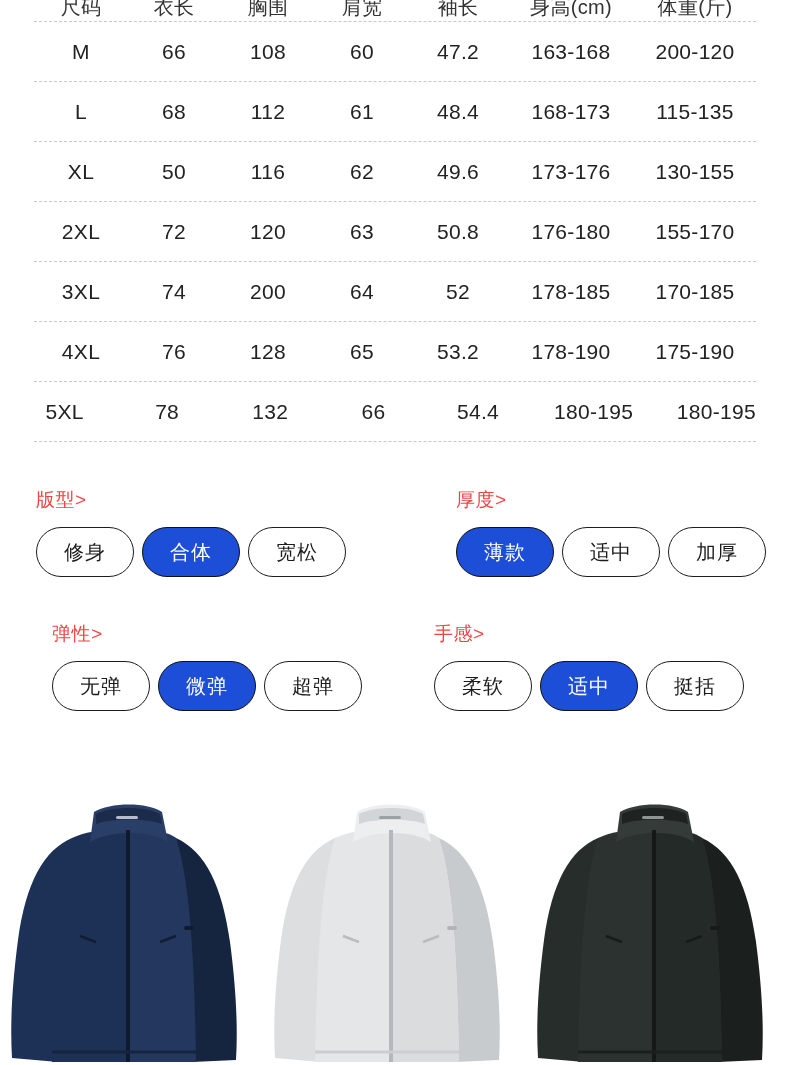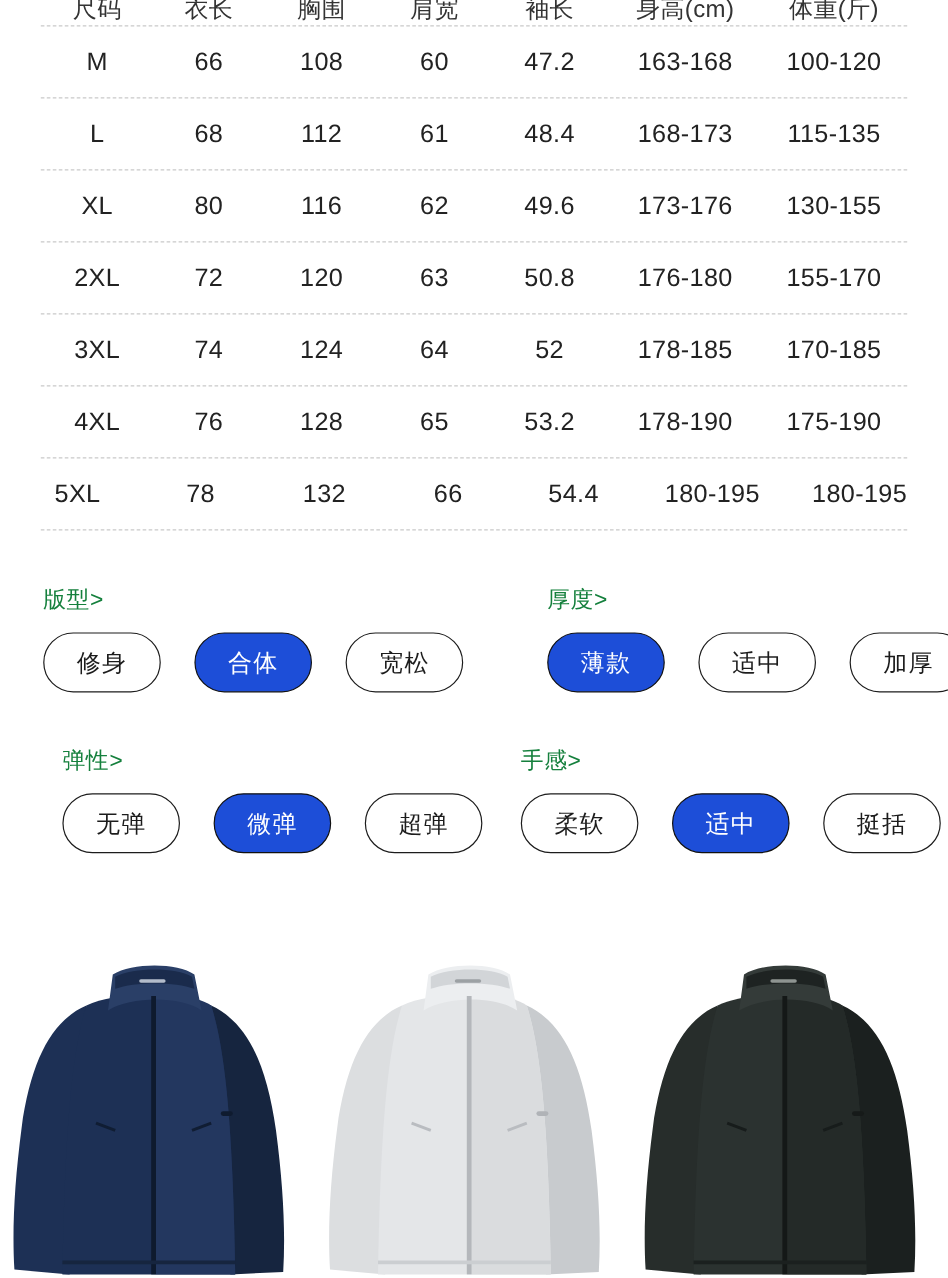--- a/index.html
+++ b/index.html
@@ -45,25 +45,25 @@
 
   
   .attrs {
     position: absolute;
     left: 36px; top: 487px;
     width: 722px;
   }
   .attr-block { position: absolute; }
   .attr-label {
     font-size: 19px;
-    color: #15803d;
+    color: #ef4444;
     margin-bottom: 14px;
     letter-spacing: 0.5px;
   }
-  .pills { display: flex; gap: 28px; }
+  .pills { display: flex; gap: 8px; }
   .pill {
     width: 98px; height: 50px;
     border: 1.6px solid #1c1c1c;
     border-radius: 25px;
     display: flex; align-items: center; justify-content: center;
     font-size: 20px;
     color: #1c1c1c;
     background: #ffffff;
     letter-spacing: 1px;
   }
@@ -109,57 +109,57 @@
       <div class="cell c6">体重(斤)</div>
     </div>
 
     <div class="row">
       <div class="cell c0">M</div>
       <div class="cell c1">66</div>
       <div class="cell c2">108</div>
       <div class="cell c3">60</div>
       <div class="cell c4">47.2</div>
       <div class="cell c5">163-168</div>
-      <div class="cell c6">100-120</div>
+      <div class="cell c6">200-120</div>
     </div>
 
     <div class="row">
       <div class="cell c0">L</div>
       <div class="cell c1">68</div>
       <div class="cell c2">112</div>
       <div class="cell c3">61</div>
       <div class="cell c4">48.4</div>
       <div class="cell c5">168-173</div>
       <div class="cell c6">115-135</div>
     </div>
 
     <div class="row">
       <div class="cell c0">XL</div>
-      <div class="cell c1">80</div>
+      <div class="cell c1">50</div>
       <div class="cell c2">116</div>
       <div class="cell c3">62</div>
       <div class="cell c4">49.6</div>
       <div class="cell c5">173-176</div>
       <div class="cell c6">130-155</div>
     </div>
 
     <div class="row">
       <div class="cell c0">2XL</div>
       <div class="cell c1">72</div>
       <div class="cell c2">120</div>
       <div class="cell c3">63</div>
       <div class="cell c4">50.8</div>
       <div class="cell c5">176-180</div>
       <div class="cell c6">155-170</div>
     </div>
 
     <div class="row">
       <div class="cell c0">3XL</div>
       <div class="cell c1">74</div>
-      <div class="cell c2">124</div>
+      <div class="cell c2">200</div>
       <div class="cell c3">64</div>
       <div class="cell c4">52</div>
       <div class="cell c5">178-185</div>
       <div class="cell c6">170-185</div>
     </div>
 
     <div class="row">
       <div class="cell c0">4XL</div>
       <div class="cell c1">76</div>
       <div class="cell c2">128</div>

